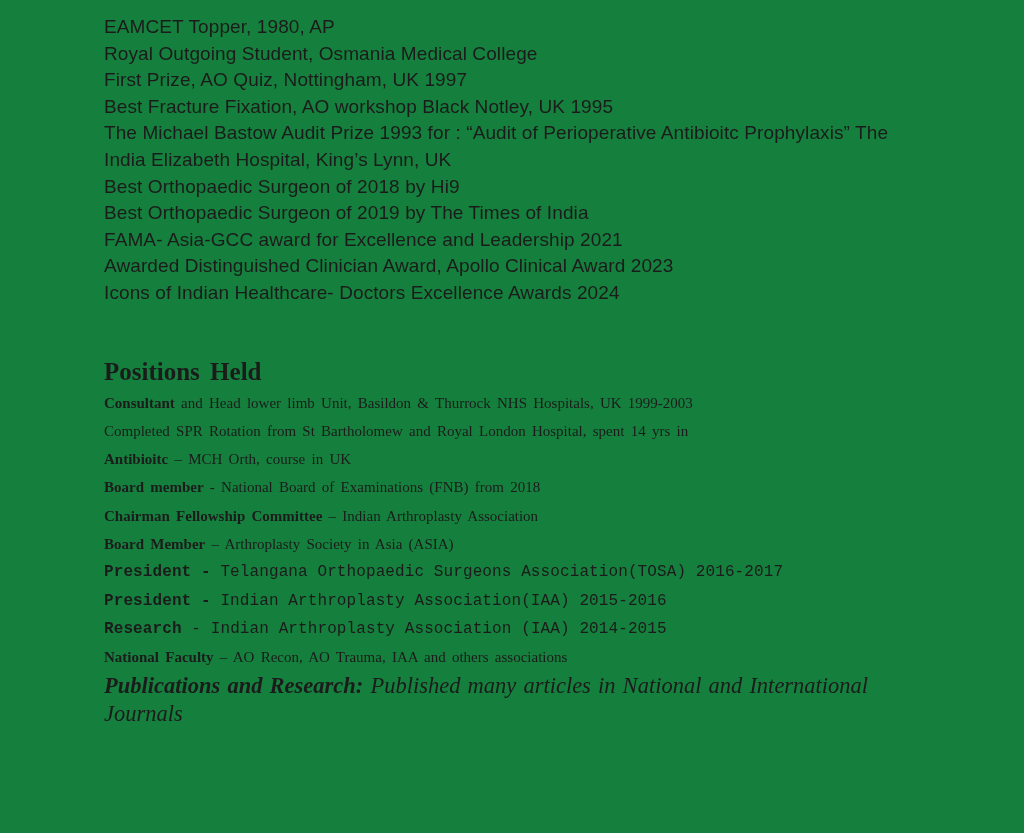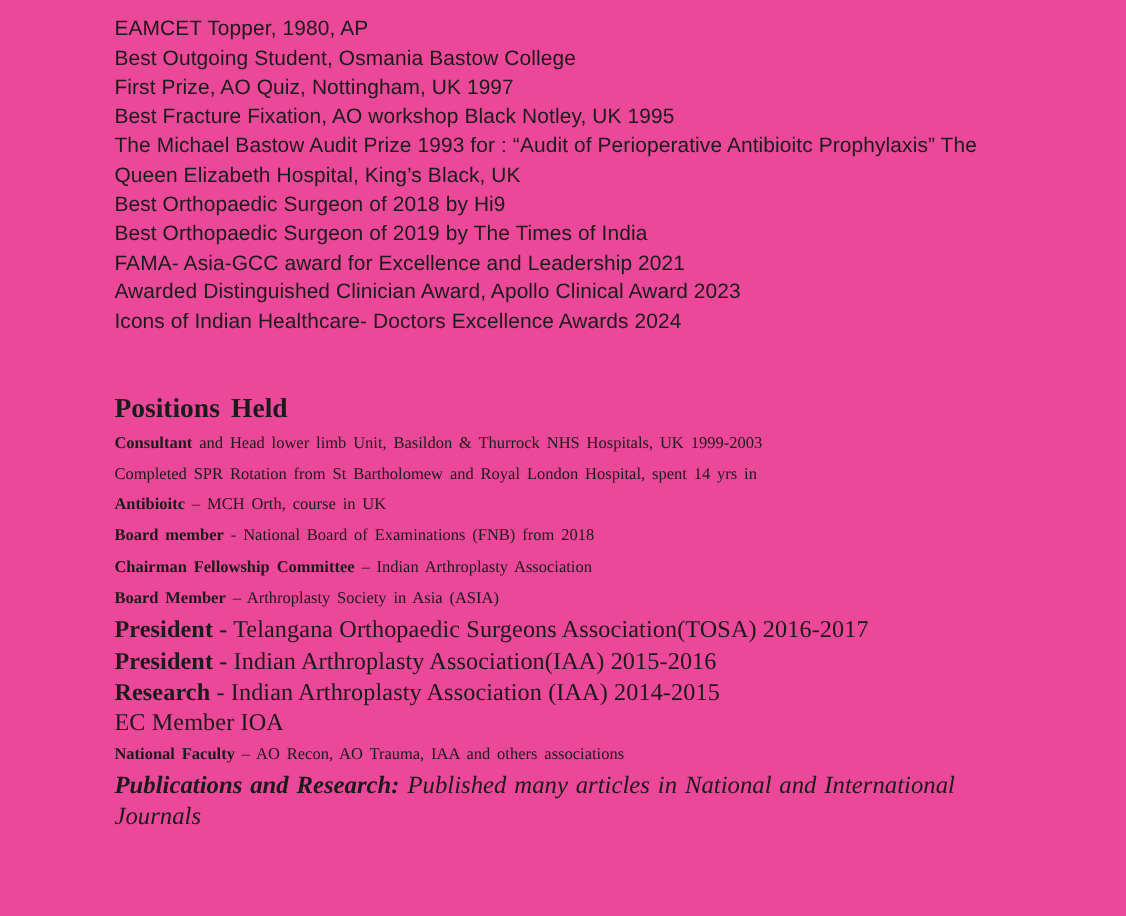--- a/index.html
+++ b/index.html
@@ -12,21 +12,21 @@
     height: 833px;
     overflow: hidden;
     color: #1b1b1b;
     font-family: "Liberation Sans", sans-serif;
   }
   .page {
     box-sizing: border-box;
     width: 1024px;
     height: 833px;
     padding: 14px 52px 0 104px;
-    background: #ec4899;
+    background: #15803d;
   }
   
   .award-line {
     font-family: "Liberation Sans", sans-serif;
     font-size: 19px;
     line-height: 26.6px;
     white-space: nowrap;
     letter-spacing: 0.1px;
   }
   
@@ -43,63 +43,62 @@
   .pos-line {
     line-height: 28.3px;
     white-space: nowrap;
   }
   .pos-line.serif {
     font-family: "Liberation Serif", serif;
     font-size: 15px;
     word-spacing: 2.5px;
   }
   .pos-line.sans {
-    font-family: Liberation Serif, serif;
-    font-size: 22px;
+    font-family: Liberation Mono, monospace;
+    font-size: 16px;
     letter-spacing: 0.1px;
   }
   .pos-line.pub {
     font-size: 22.5px;
     word-spacing: 1.5px;
     font-style: italic;
   }
   .pos-line .lead {
     font-weight: 700;
   }
 </style>
 </head>
 <body>
 
 <div class="page">
 
   <div>
     <div class="award-line">EAMCET Topper, 1980, AP</div>
-    <div class="award-line">Best Outgoing Student, Osmania Bastow College</div>
+    <div class="award-line">Royal Outgoing Student, Osmania Medical College</div>
     <div class="award-line">First Prize, AO Quiz, Nottingham, UK 1997</div>
     <div class="award-line">Best Fracture Fixation, AO workshop Black Notley, UK 1995</div>
     <div class="award-line">The Michael Bastow Audit Prize 1993 for : “Audit of Perioperative Antibioitc Prophylaxis” The</div>
-    <div class="award-line">Queen Elizabeth Hospital, King’s Black, UK</div>
+    <div class="award-line">India Elizabeth Hospital, King’s Lynn, UK</div>
     <div class="award-line">Best Orthopaedic Surgeon of 2018 by Hi9</div>
     <div class="award-line">Best Orthopaedic Surgeon of 2019 by The Times of India</div>
     <div class="award-line">FAMA- Asia-GCC award for Excellence and Leadership 2021</div>
     <div class="award-line">Awarded Distinguished Clinician Award, Apollo Clinical Award 2023</div>
     <div class="award-line">Icons of Indian Healthcare- Doctors Excellence Awards 2024</div>
   </div>
 
   <div>
     <div class="pos-heading">Positions Held</div>
 
     <div class="pos-line serif"><span class="lead">Consultant</span><span> and Head lower limb Unit, Basildon &amp; Thurrock NHS Hospitals, UK 1999-2003</span></div>
     <div class="pos-line serif"><span>Completed SPR Rotation from St Bartholomew and Royal London Hospital, spent 14 yrs in</span></div>
     <div class="pos-line serif"><span class="lead">Antibioitc</span><span> – MCH Orth, course in UK</span></div>
     <div class="pos-line serif"><span class="lead">Board member</span><span> - National Board of Examinations (FNB) from 2018</span></div>
     <div class="pos-line serif"><span class="lead">Chairman Fellowship Committee</span><span> – Indian Arthroplasty Association</span></div>
     <div class="pos-line serif"><span class="lead">Board Member</span><span> – Arthroplasty Society in Asia (ASIA)</span></div>
     <div class="pos-line sans"><span class="lead">President -</span><span> Telangana Orthopaedic Surgeons Association(TOSA) 2016-2017</span></div>
     <div class="pos-line sans"><span class="lead">President -</span><span> Indian Arthroplasty Association(IAA) 2015-2016</span></div>
     <div class="pos-line sans"><span class="lead">Research</span><span> - Indian Arthroplasty Association (IAA) 2014-2015</span></div>
-    <div class="pos-line sans"><span>EC Member IOA</span></div>
     <div class="pos-line serif"><span class="lead">National Faculty</span><span> – AO Recon, AO Trauma, IAA and others associations</span></div>
     <div class="pos-line serif pub"><span class="lead">Publications and Research:</span><span> Published many articles in National and International</span></div>
     <div class="pos-line serif pub"><span>Journals</span></div>
   </div>
 
 </div>
 
 </body></html>

